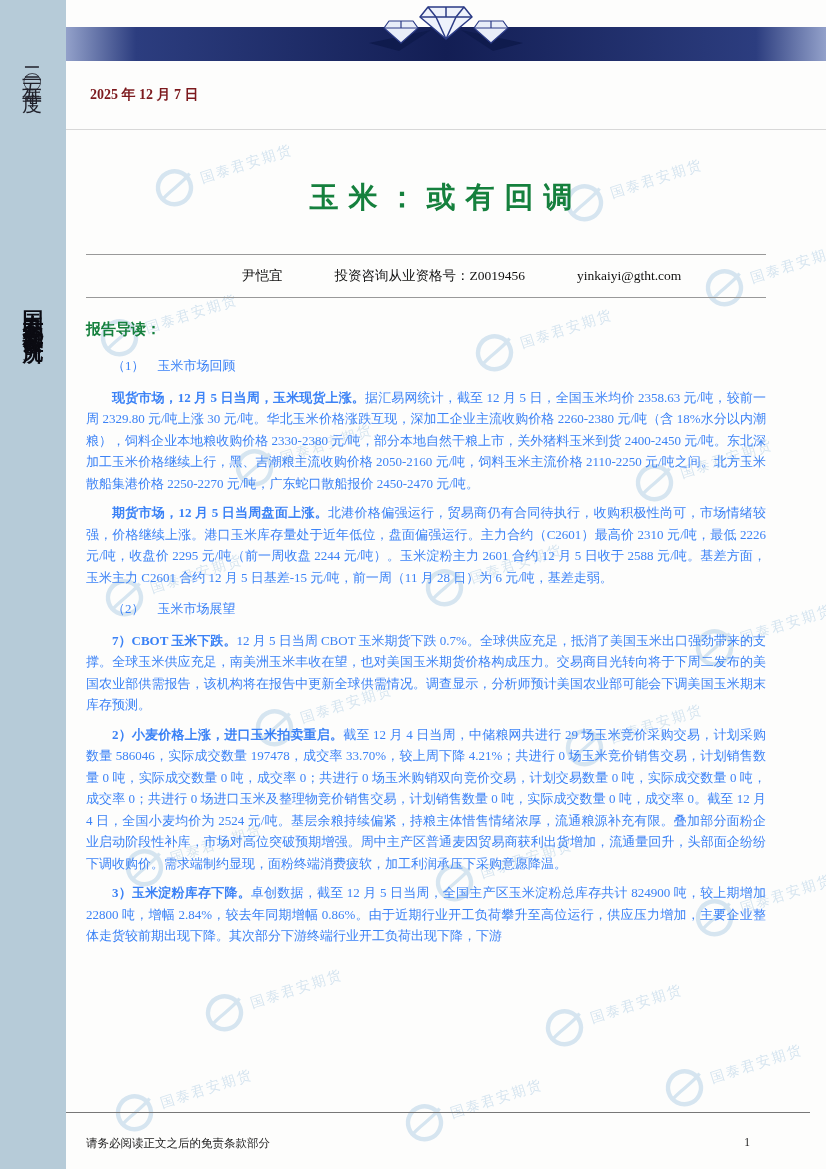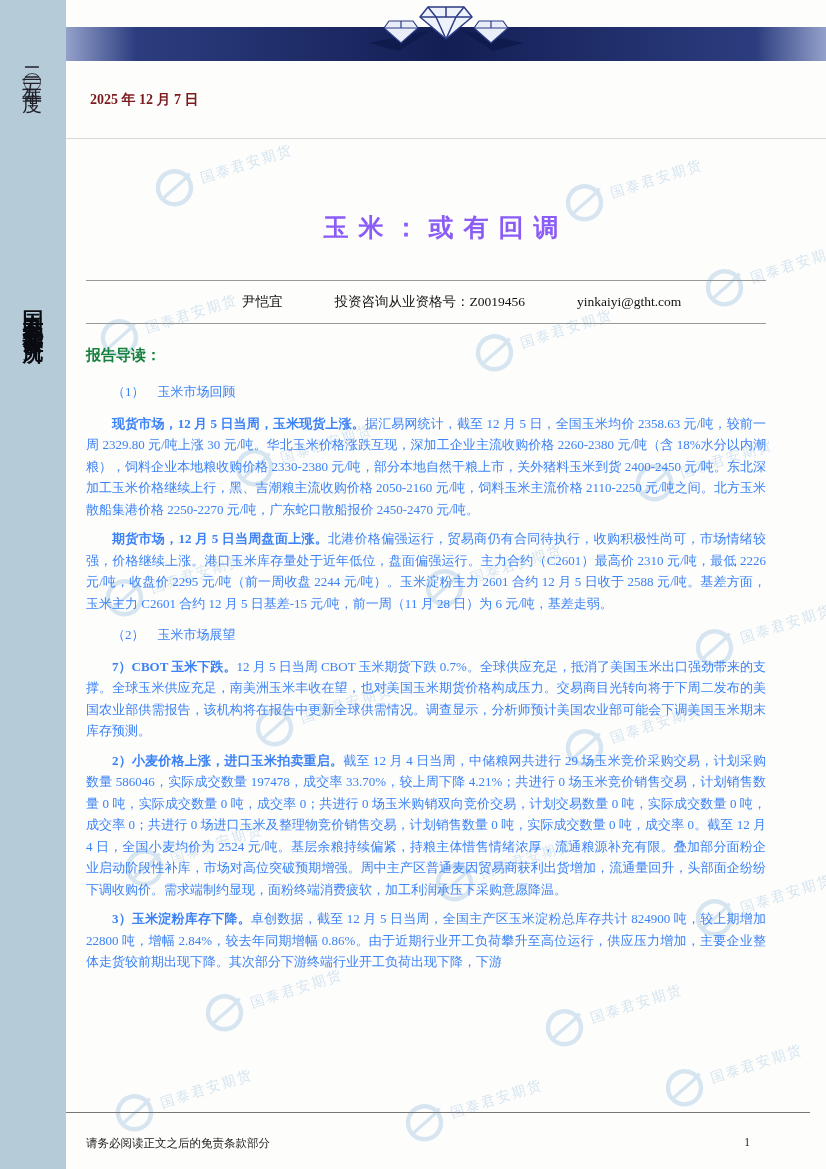--- a/index.html
+++ b/index.html
@@ -22,25 +22,25 @@
   .v-inst { top:294px; font-size:21px; font-weight:bold; letter-spacing:4px; color:#0b0b12; }
 
   
   .content { position:absolute; left:66px; top:0; right:0; bottom:0; z-index:1; }
 
   .masthead { position:relative; height:61px; }
   .band { position:absolute; top:27px; left:0; right:0; height:34px;
           background:linear-gradient(90deg,#93a1ca 0px,#2c3d7f 70px,#131e54 50%,#2c3d7f calc(100% - 70px),#93a1ca 100%); }
   .logo { position:absolute; top:1px; left:50%; transform:translateX(-50%); }
 
-  .date-row { height:78px; display:flex; align-items:center; padding-left:24px;
+  .date-row { height:69px; display:flex; align-items:center; padding-left:24px;
               border-bottom:1px solid #d8d8d8; font-weight:bold; font-size:14px; color:#7c191d; }
 
-  .title { margin-top:72px; text-align:center; font-size:25px; font-weight:bold;
-           letter-spacing:10px; color:#8b5cf6; }
+  .title { margin-top:48px; text-align:center; font-size:29px; font-weight:bold;
+           letter-spacing:10px; color:#15803d; }
 
   .byline { margin:36px 60px 0 20px; border-top:1px solid #999; border-bottom:1px solid #999;
             padding:12px 0 12px 156px; display:flex; gap:52px; align-items:center;
             font-size:13.5px; color:#111; }
   .byline .author, .byline .qual { font-weight:normal; }
 
   .intro-heading { margin:22px 60px 0 20px; font-size:15px; font-weight:bold; color:#15803d; }
 
   .report-body { margin:6px 60px 0 20px; font-size:13px; line-height:21.5px;
                  text-align:justify; color:#3b82f6; height:782px; overflow:hidden; }

